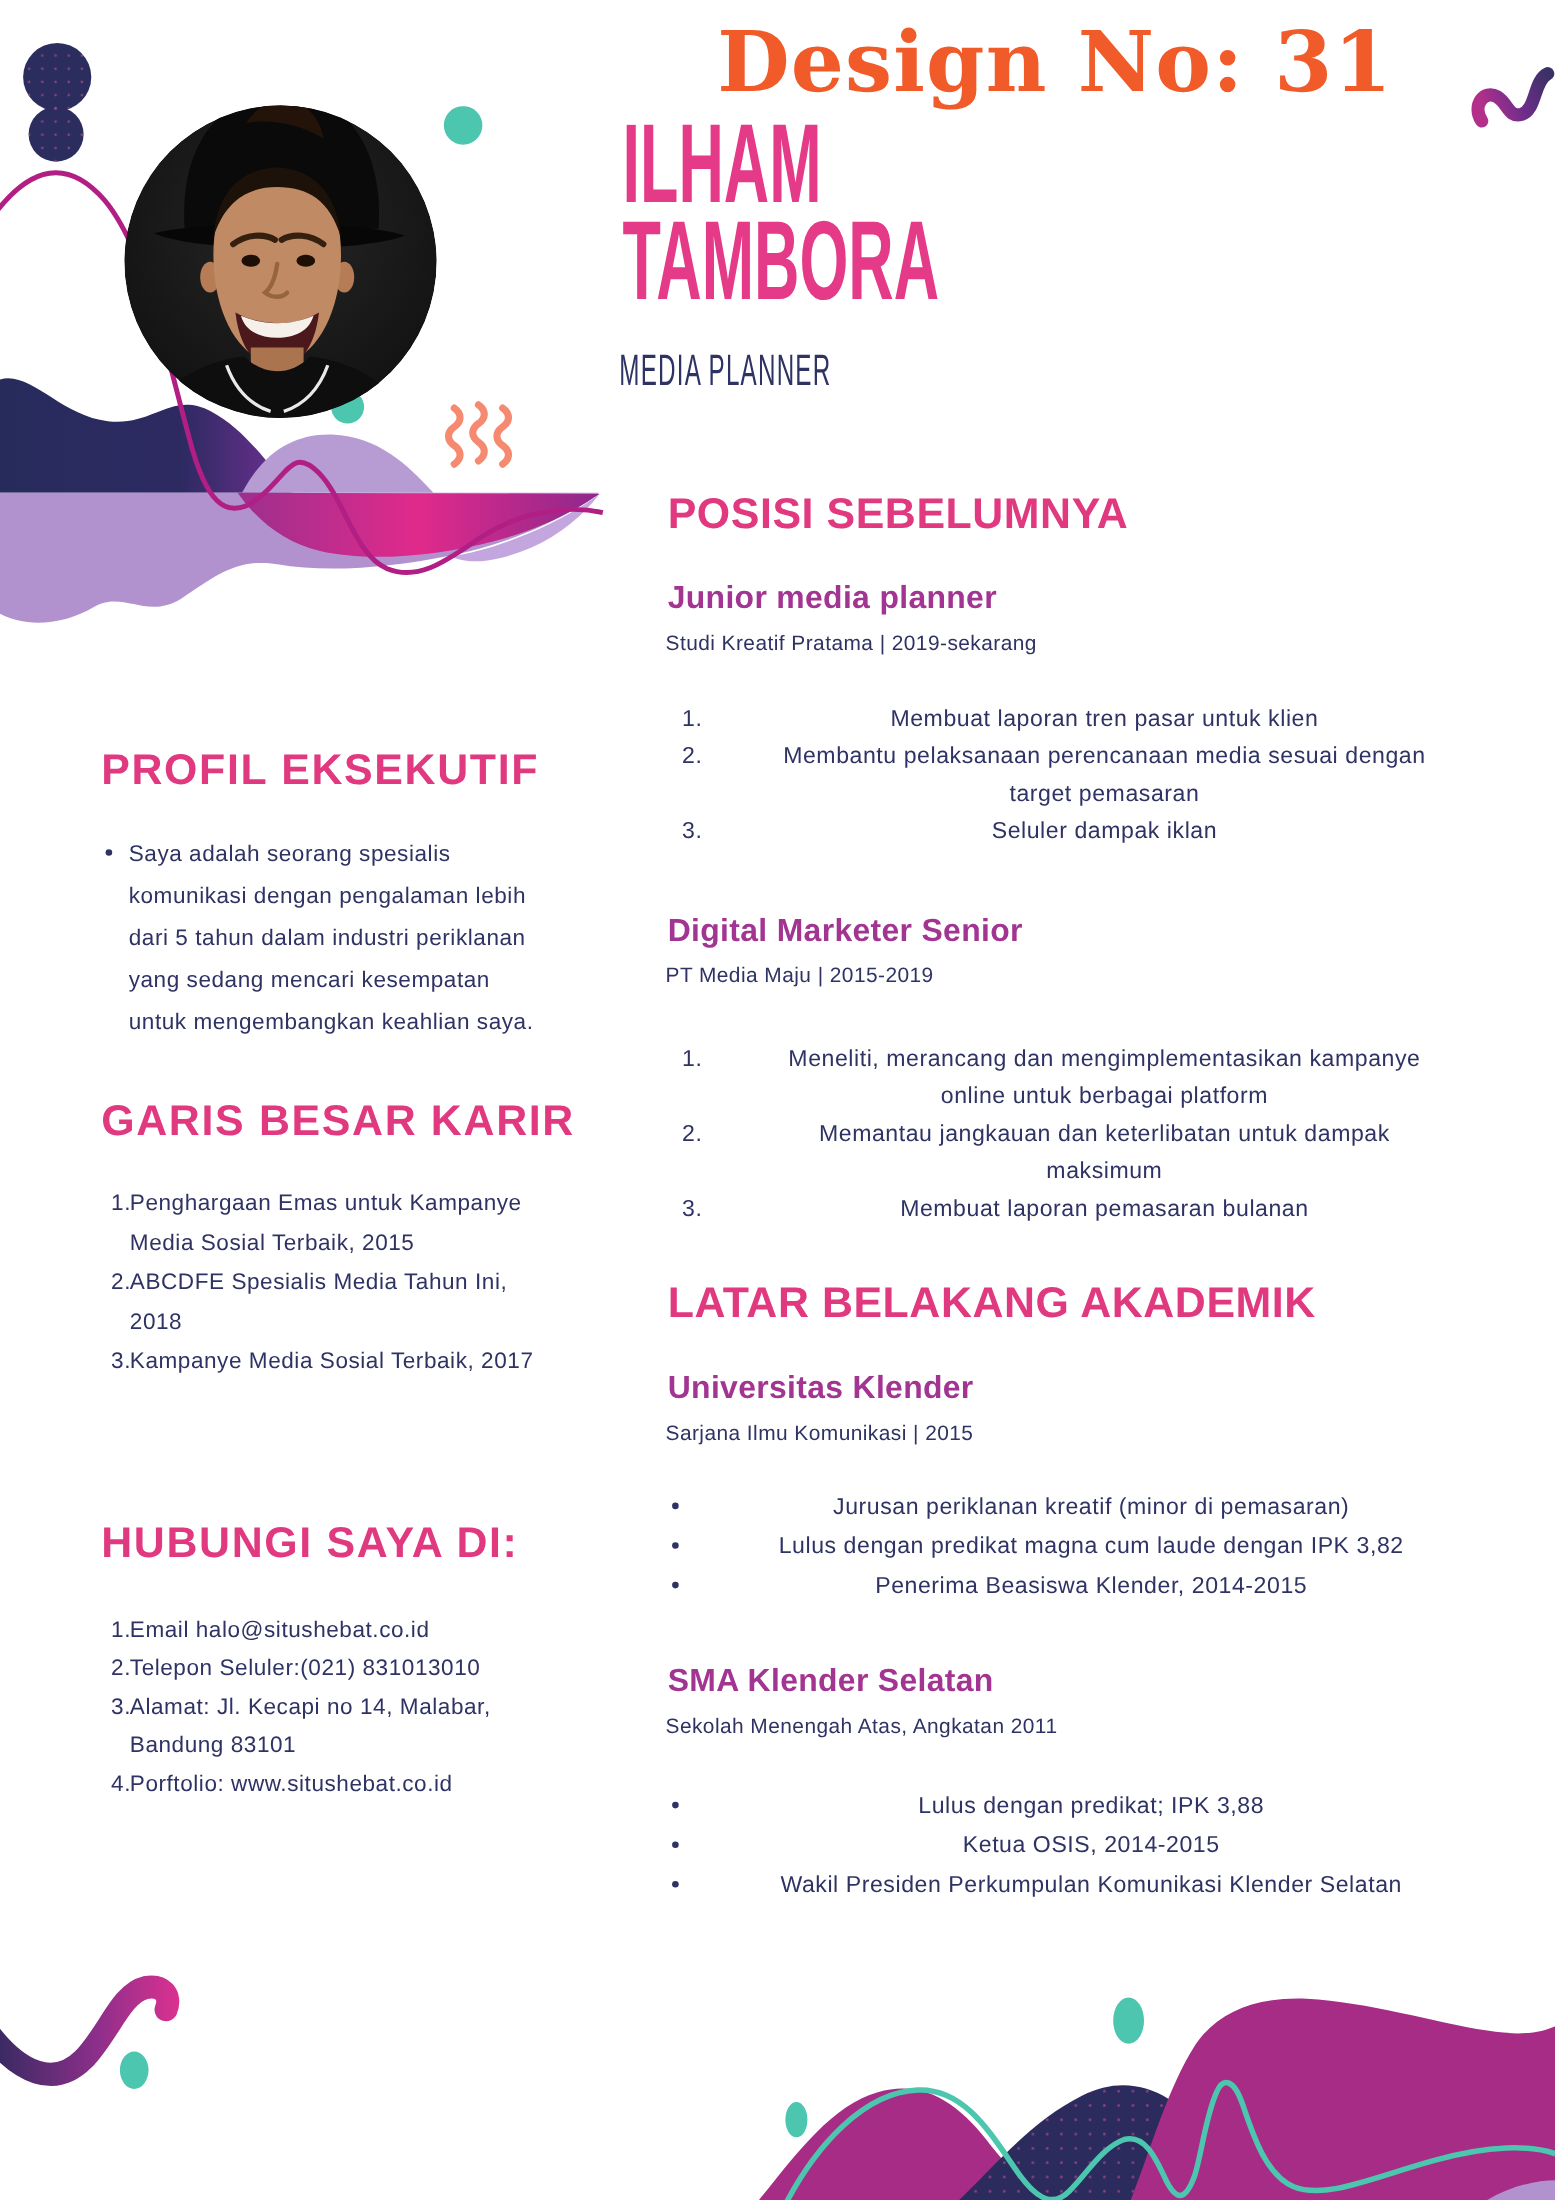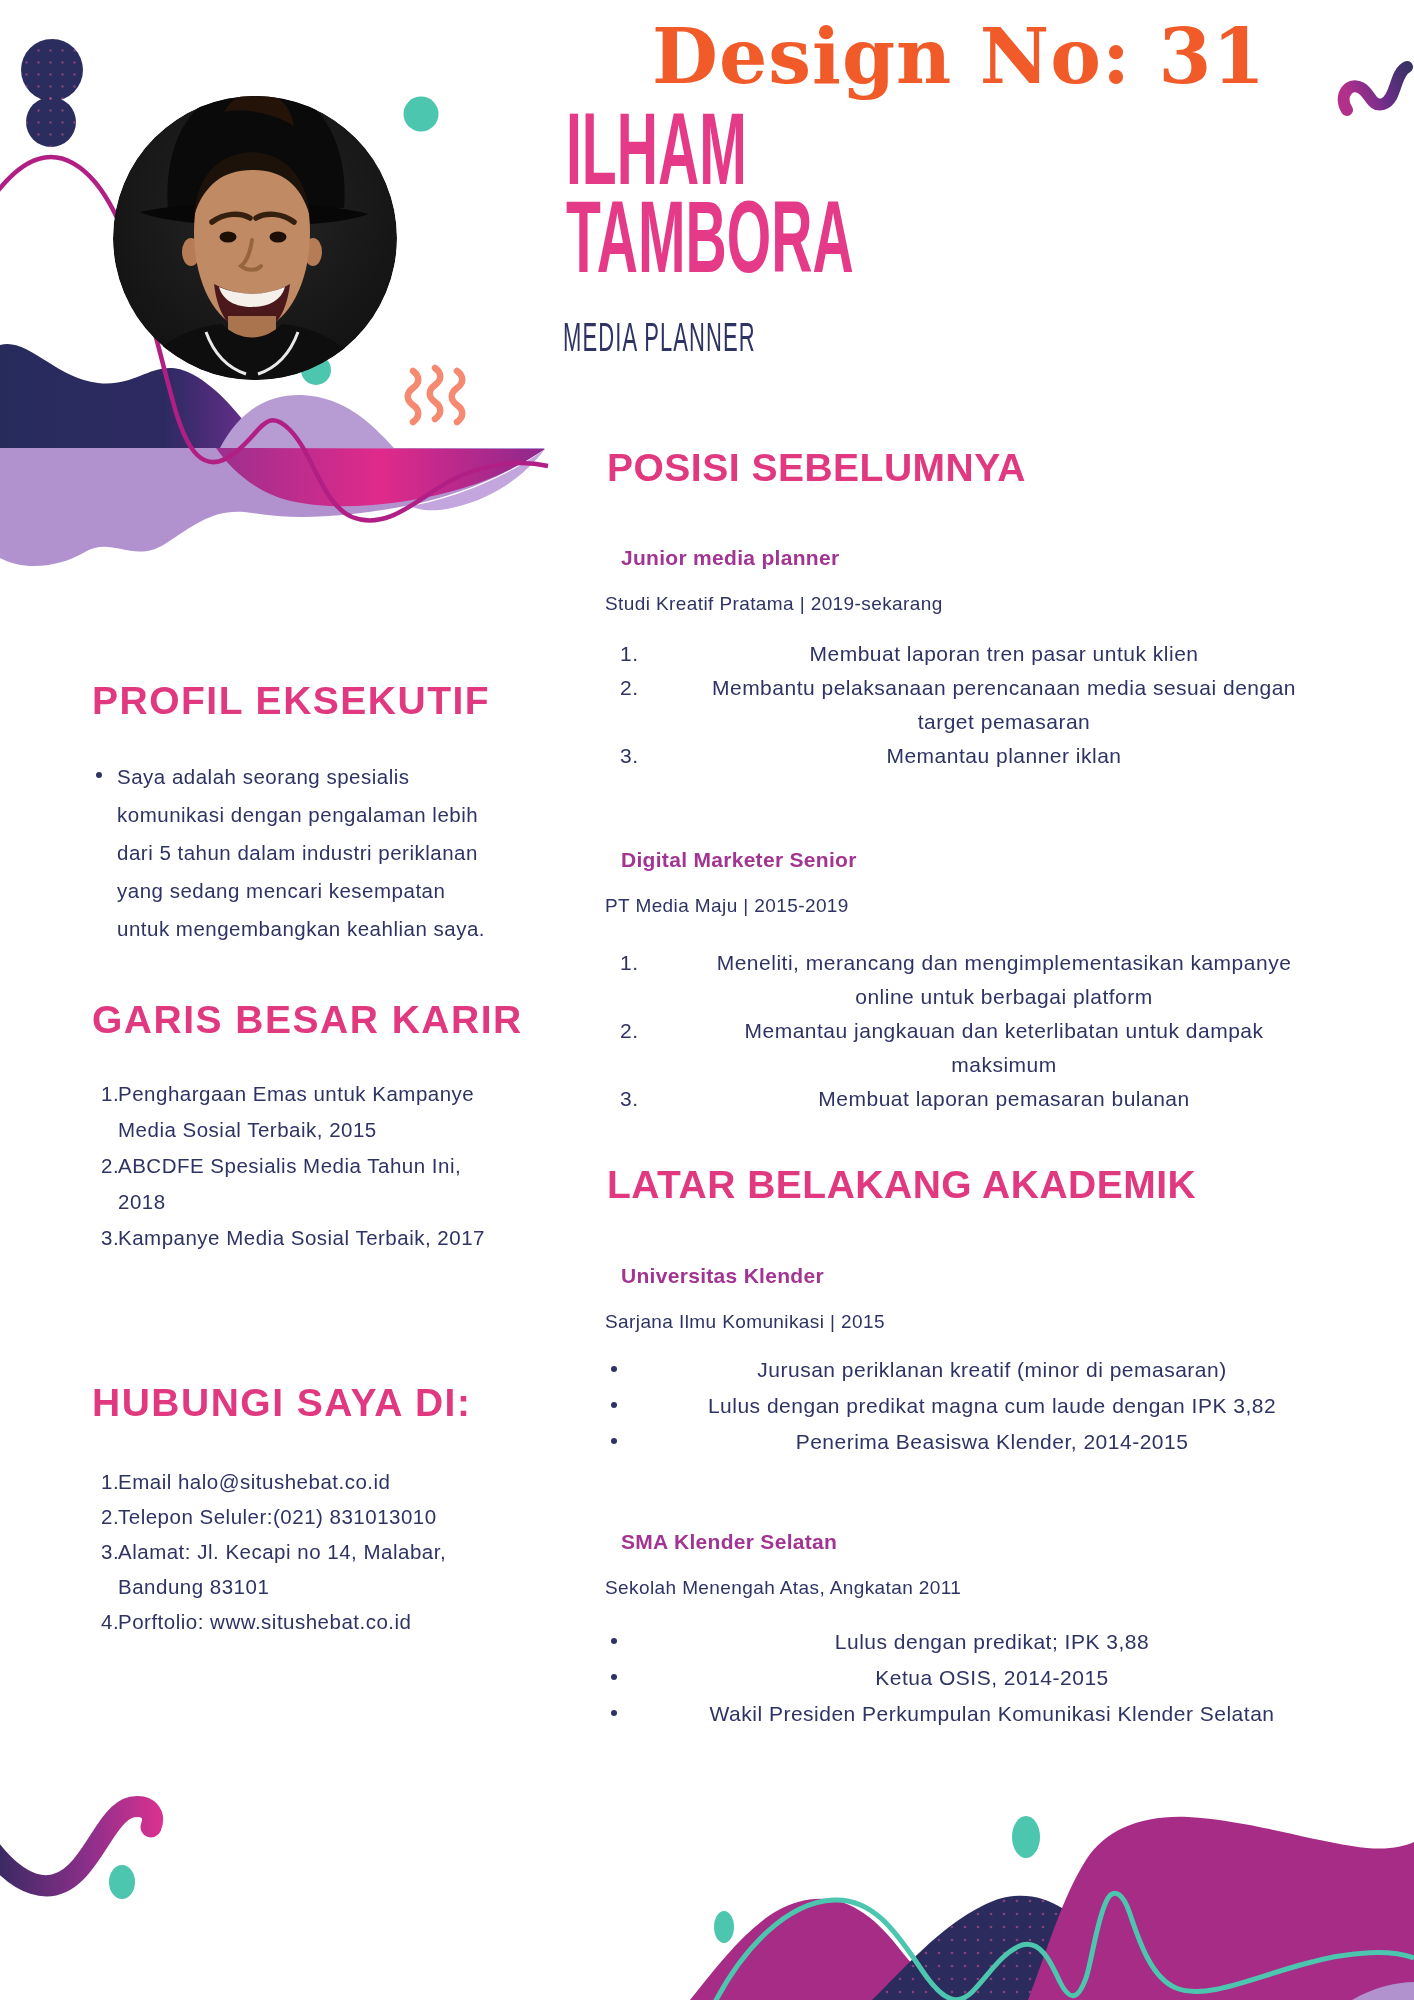--- a/index.html
+++ b/index.html
@@ -23,21 +23,21 @@
   .role-title {
     position:absolute; left:563px; top:315px;
     font-size:40px; font-weight:normal; color:#2f3364; letter-spacing:2px;
     transform:scaleX(0.55); transform-origin:left top; white-space:nowrap;
   }
   .lh2, .rh2 { position:absolute; margin:0; font-size:39px; font-weight:bold; color:#e0397f; white-space:nowrap; }
   .lh2 { left:92px;  letter-spacing:1.5px; }
   .rh2 { left:607px; letter-spacing:0.5px; }
 
   .entry { position:absolute; left:605px; }
-  .entry h3 { margin:16px; font-size:21px; line-height:34px; font-weight:bold; color:#a23492; letter-spacing:0.3px; white-space:nowrap; }
+  .entry h3 { margin:2px; font-size:29px; line-height:34px; font-weight:bold; color:#a23492; letter-spacing:0.3px; white-space:nowrap; }
   .entry .meta { margin-top:12px; font-size:19px; line-height:26px; color:#2f3364; letter-spacing:0.4px; white-space:nowrap; }
 
   .llist, .rlist { position:absolute; margin:0; padding:0; list-style:none; color:#2f3364; }
   .llist { left:101px; width:470px; font-size:20.5px; letter-spacing:0.5px; }
   .llist.bl { left:92px; }
   .rlist { width:745px; font-size:21px; line-height:34px; letter-spacing:0.5px;text-align:center; }
   .rlist.nl { left:620px; }
   .rlist.bl { left:607px; }
 
   .nl { counter-reset:n; }
@@ -207,21 +207,21 @@
   <h2 class="rh2" style="top:446px">POSISI SEBELUMNYA</h2>
 
   <div class="entry" style="top:525px">
     <h3>Junior media planner</h3>
     <div class="meta">Studi Kreatif Pratama | 2019-sekarang</div>
   </div>
   <ol class="rlist nl" style="top:637px">
     <li>Membuat laporan tren pasar untuk klien</li>
     <li>Membantu pelaksanaan perencanaan media sesuai dengan
 target pemasaran</li>
-    <li>Memantau planner iklan</li>
+    <li>Seluler dampak iklan</li>
   </ol>
 
   <div class="entry" style="top:827px">
     <h3>Digital Marketer Senior</h3>
     <div class="meta">PT Media Maju | 2015-2019</div>
   </div>
   <ol class="rlist nl" style="top:946px">
     <li>Meneliti, merancang dan mengimplementasikan kampanye
 online untuk berbagai platform</li>
     <li>Memantau jangkauan dan keterlibatan untuk dampak

